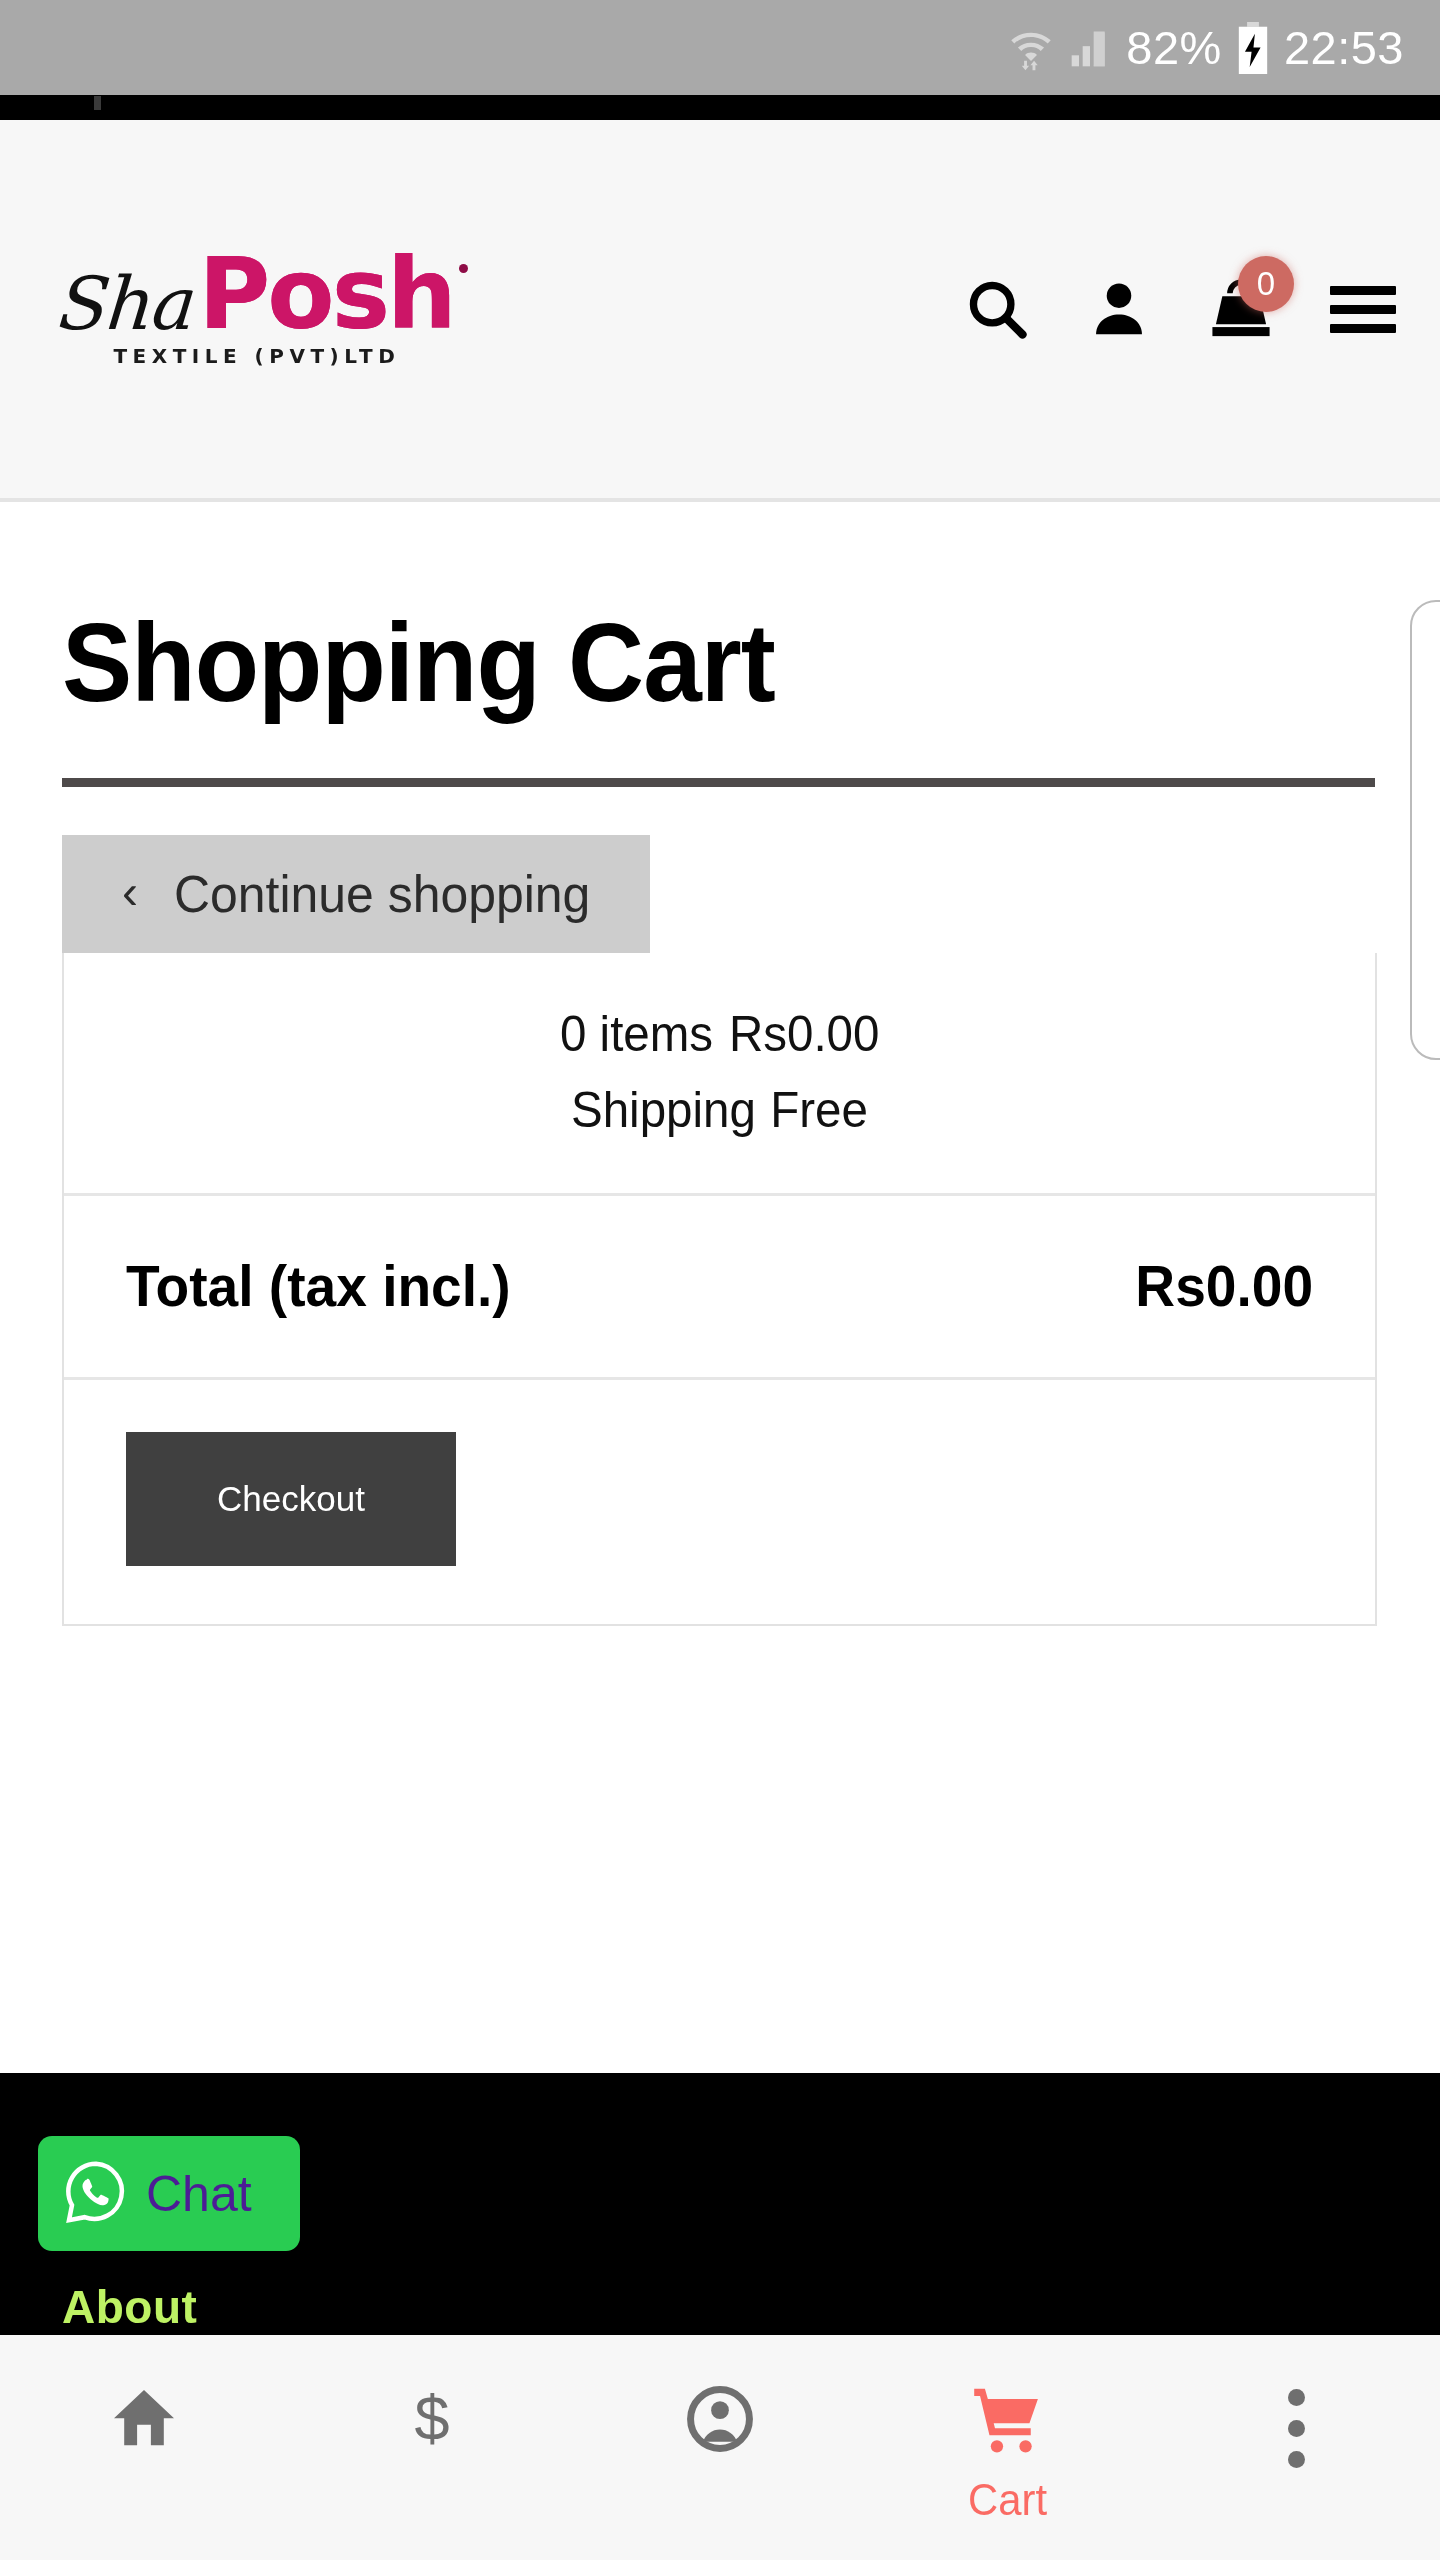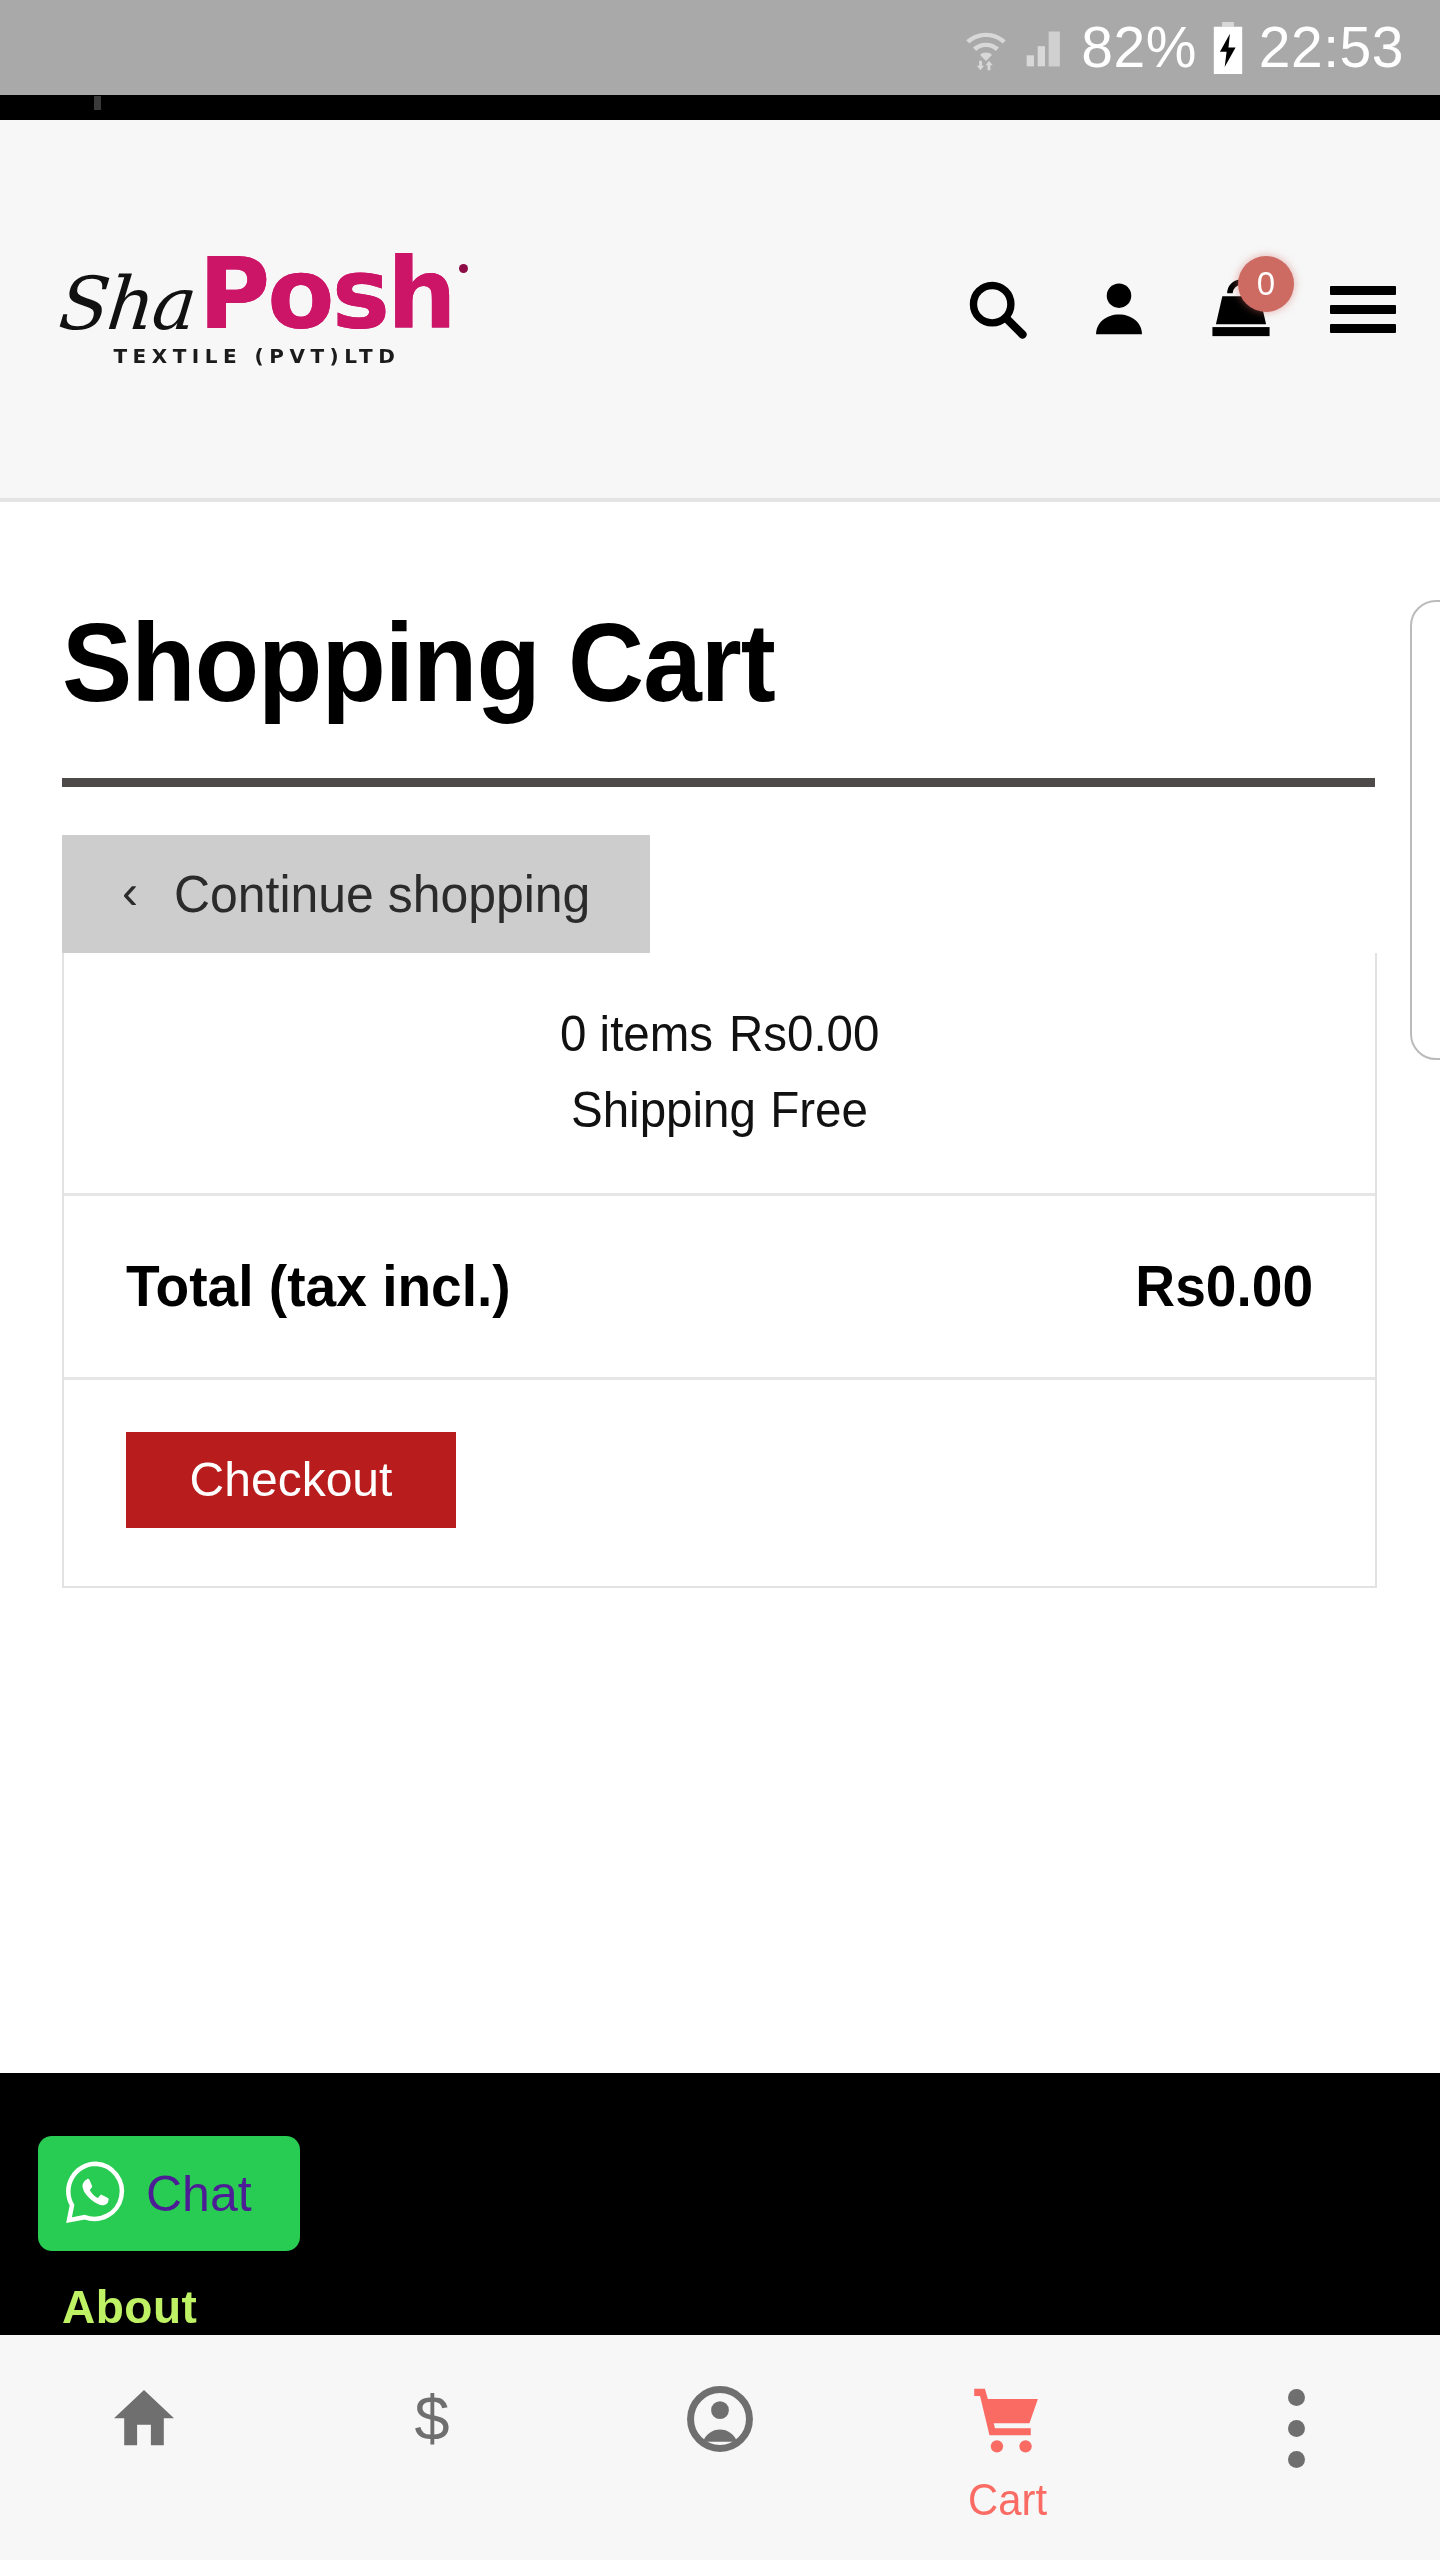--- a/index.html
+++ b/index.html
@@ -11,21 +11,21 @@
   }
   .screen { position:relative; width:1440px; height:2560px; background:#ffffff; }
 
   
   .statusbar {
     position:absolute; top:0; left:0; width:1440px; height:95px;
     background:#a9a9a9; display:flex; align-items:center;
     justify-content:flex-end; padding-right:36px; gap:14px;
   }
   .sb-icon { display:flex; align-items:center; justify-content:center; }
-  .sb-text { color:#ffffff; font-size:57px; font-weight:400; letter-spacing:0.5px; line-height:1; }
+  .sb-text { color:#ffffff; font-size:47px; font-weight:400; letter-spacing:0.5px; line-height:1; }
   .notch { position:absolute; top:95px; left:0; width:1440px; height:25px; background:#000000; }
   .notch-dot { position:absolute; left:94px; top:1px; width:7px; height:14px; background:#3a3a3a; }
 
   
   .site-header {
     position:absolute; top:120px; left:0; width:1440px; height:382px;
     background:#f7f7f7; border-bottom:4px solid #e4e4e4;
     display:flex; align-items:center; justify-content:space-between;
     padding:0 40px 0 60px;
   }
@@ -111,22 +111,22 @@
   }
   .total-label, .total-value {
     font-family:"Liberation Sans Narrow","Liberation Sans",sans-serif;
     font-weight:bold; font-size:58px; color:#000000; transform:scaleX(0.95);
   }
   .total-label { transform-origin:left center; }
   .total-value { transform-origin:right center; }
 
   .summary-action { border-top:3px solid #e6e6e6; padding:52px 0 58px 62px; }
   .checkout-btn {
-    width:330px; height:96px; background:#b91c1c; border:none;
-    color:#ffffff; font-size:48px; font-family:"Liberation Sans", sans-serif;
+    width:330px; height:134px; background:#404040; border:none;
+    color:#ffffff; font-size:35px; font-family:"Liberation Sans", sans-serif;
     cursor:pointer; display:flex; align-items:center; justify-content:center;
   }
 
   
   .side-card {
     position:absolute; left:1410px; top:600px; width:120px; height:460px;
     background:#ffffff; border:2px solid #bbbbbb; border-radius:26px;
   }
 
   

